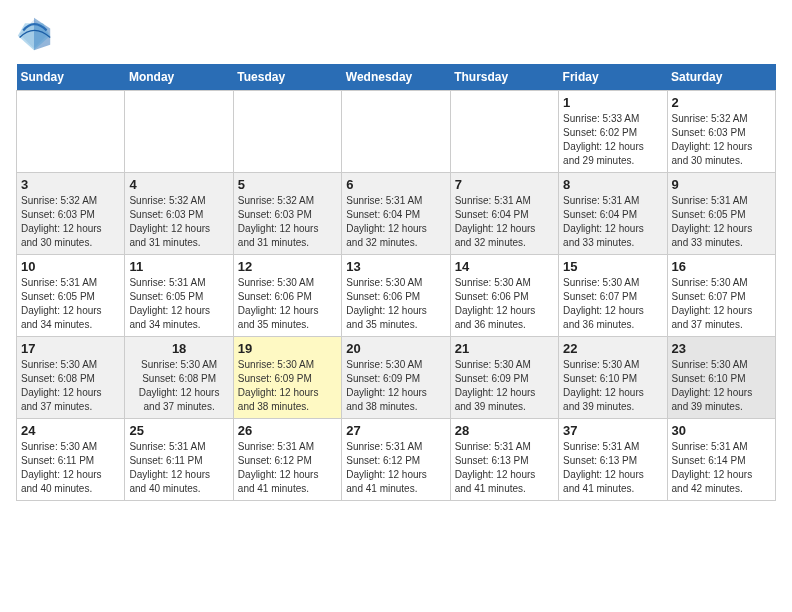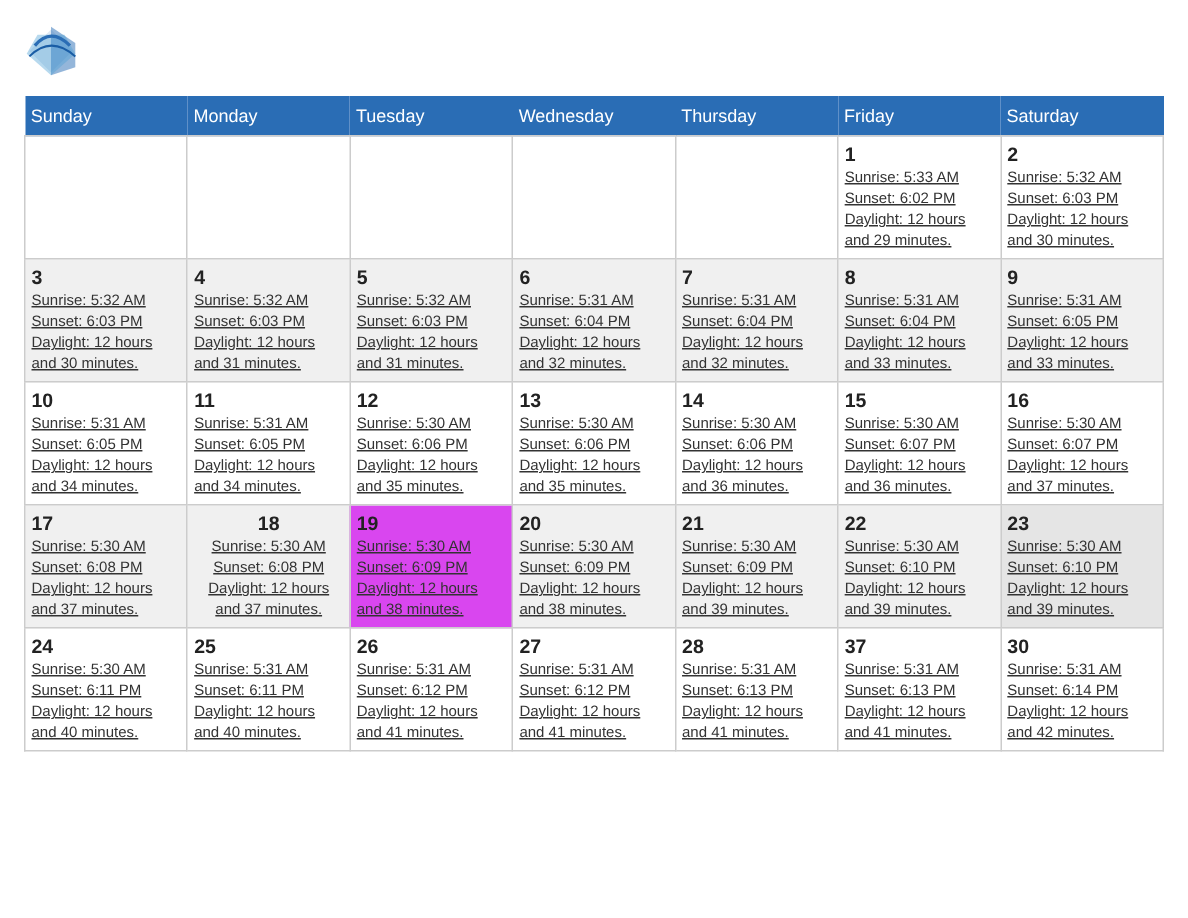--- a/index.html
+++ b/index.html
@@ -56,21 +56,21 @@
       width: 100%;
       border-collapse: collapse;
       font-size: 11px;
     }
     .calendar th {
       background: #2a6db5;
       color: #fff;
       padding: 6px 4px;
       text-align: left;
       font-size: 12px;
-      font-weight: normal;
+      font-weight: bold;
     }
     .calendar td {
       border: 1px solid #ccc;
       vertical-align: top;
       padding: 4px;
       width: calc(100% / 7);
       min-height: 80px;
       background: #fff;
     }
     .calendar tr:nth-child(even) td {
@@ -79,21 +79,20 @@
     .day-number {
       font-size: 13px;
       font-weight: bold;
       margin-bottom: 2px;
       color: #222;
     }
     .day-info {
       font-size: 10px;
       color: #333;
       line-height: 1.4;
-      text-decoration: underline;
     }
     .empty-cell {
       background: #fff !important;
     }
   </style>
 </head>
 <body>
 
 <div class="header">
   <div class="logo">
@@ -241,21 +240,21 @@
           <div class="day-info">Sunrise: 5:30 AM
 Sunset: 6:08 PM
 Daylight: 12 hours and 37 minutes.</div>
         </td>
         <td style="background: rgb(240, 240, 240); text-align: center;">
           <div class="day-number">18</div>
           <div class="day-info">Sunrise: 5:30 AM
 Sunset: 6:08 PM
 Daylight: 12 hours and 37 minutes.</div>
         </td>
-        <td style="background: #d946ef; margin-left: 15px;">
+        <td style="background: #fef9c3; margin-left: 15px;">
           <div class="day-number">19</div>
           <div class="day-info">Sunrise: 5:30 AM
 Sunset: 6:09 PM
 Daylight: 12 hours and 38 minutes.</div>
         </td>
         <td style="background: rgb(240, 240, 240);">
           <div class="day-number">20</div>
           <div class="day-info">Sunrise: 5:30 AM
 Sunset: 6:09 PM
 Daylight: 12 hours and 38 minutes.</div>

